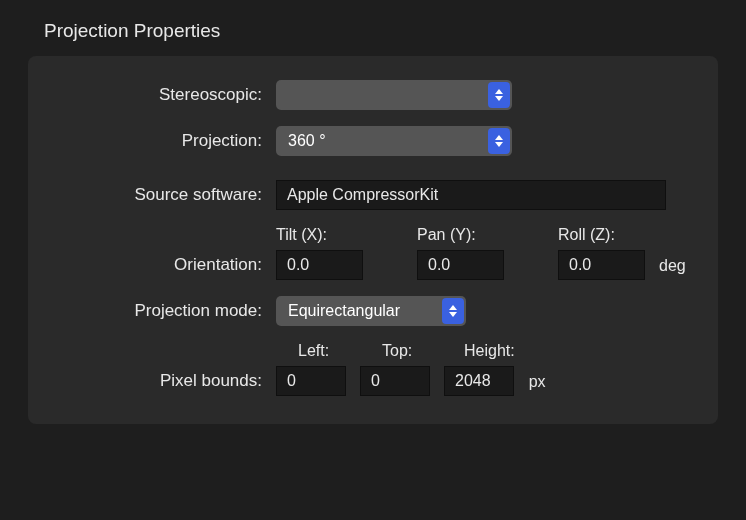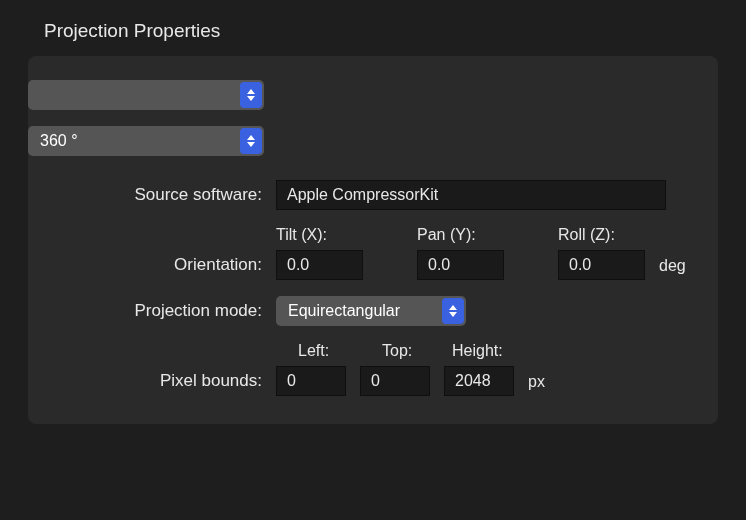--- a/index.html
+++ b/index.html
@@ -167,28 +167,30 @@
     }
   </style>
 </head>
 <body>
 
 <div class="section-title">Projection Properties</div>
 
 <div class="panel">
 
   <div class="row">
+    <div class="label-col">Stereoscopic:</div>
     <div class="field-col">
       <div class="select wide">
         <span class="select-arrows"></span>
       </div>
     </div>
   </div>
 
   <div class="row">
+    <div class="label-col">Projection:</div>
     <div class="field-col">
       <div class="select wide">
         <span>360 °</span>
         <span class="select-arrows"></span>
       </div>
     </div>
   </div>
 
   <div class="row-spacer"></div>
 
@@ -236,21 +238,21 @@
       <div class="sub-group-tight">
         <div class="sub-item">
           <span class="sub-label" style="padding-left:22px;">Left:</span>
           <input type="text" class="num-input small" value="0" style="">
         </div>
         <div class="sub-item">
           <span class="sub-label" style="padding-left:22px;">Top:</span>
           <input type="text" class="num-input small" value="0" style="">
         </div>
         <div class="sub-item">
-          <span class="sub-label" style="padding-left:8px;">Height:</span>
+          <span class="sub-label" style="padding-left:8px;margin-left:12px;">Height:</span>
           <input type="text" class="num-input small" value="2048" style="">
         </div>
       </div>
       <span class="unit">px</span>
     </div>
   </div>
 
 </div>
 
 </body></html>

